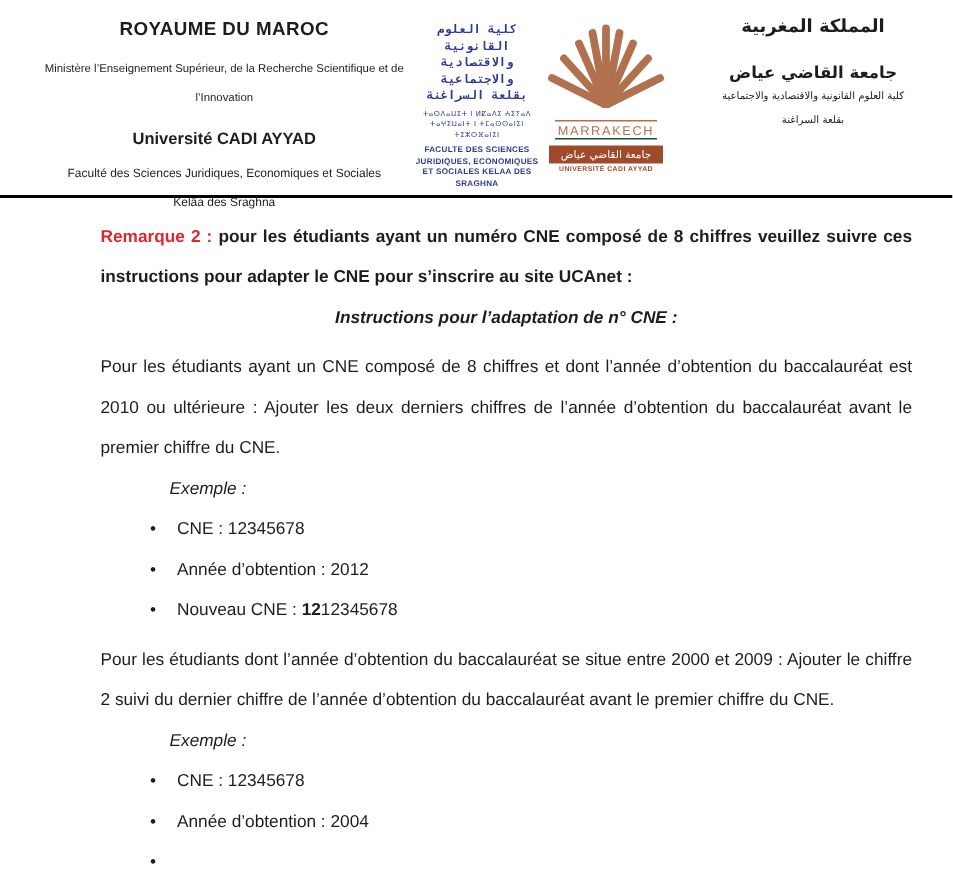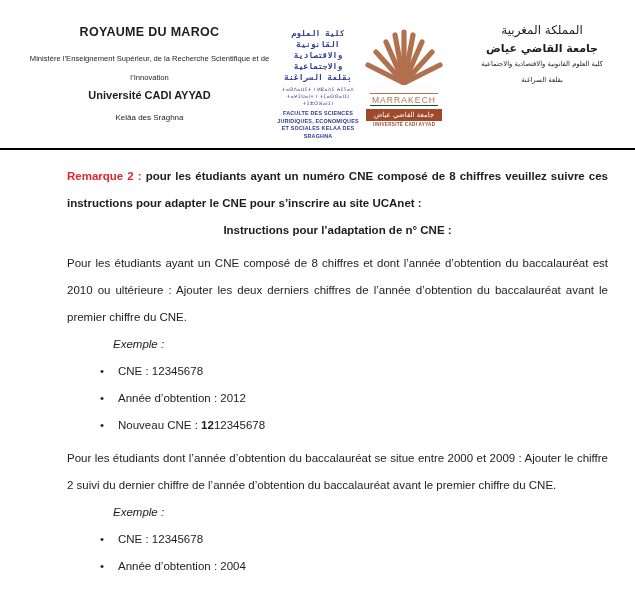--- a/index.html
+++ b/index.html
@@ -3,26 +3,26 @@
 <meta charset="utf-8">
 <style>
   html,body { margin:0; padding:0; }
   body {
     width:635px; height:590px; background:#ffffff; overflow:hidden;
     font-family:"Liberation Sans", sans-serif; color:#1d1d1d;
     position:relative;
   }
 
   
-  .header { display:flex; height:148px; box-sizing:border-box; padding-top:23px; }
+  .header { display:flex; height:130px; box-sizing:border-box; padding-top:10px; }
 
   .h-left { width:255px; margin-left:22px; text-align:center; padding-top:2px; }
   .h-left .kingdom { font-size:12.5px; font-weight:bold; letter-spacing:.3px; margin-bottom:15px; }
   .h-left .min1 { font-size:7.6px; margin-bottom:10px; }
-  .h-left .min2 { font-size:7.6px; margin-bottom:7px; }
+  .h-left .min2 { font-size:7.6px; margin-bottom:18px; }
   .h-left .univ { font-size:11px; font-weight:bold; margin-bottom:12px; }
   .h-left .fac { font-size:8px; margin-bottom:10px; }
   .h-left .city { font-size:8px; }
 
   .h-center { width:172px; display:flex; align-items:flex-start; }
   .blue-block { width:82px; text-align:center; color:#2b3990; padding-top:5px; }
   .blue-ar { font-size:8px; font-weight:bold; line-height:11px; direction:rtl;
              font-family:Liberation Mono, monospace; }
   .tifinagh { font-size:4.6px; line-height:7px; margin-top:3px; letter-spacing:.4px;
               font-family:"DejaVu Sans", sans-serif; }
@@ -31,52 +31,53 @@
   .logo { width:90px; text-align:center; padding-top:6px; }
   .logo-city { display:inline-block; font-size:8.5px; color:#b2714e; letter-spacing:1.1px;
                border-top:1px solid #b2714e; border-bottom:1px solid #14532d;
                padding:1px 2px 0 2px; margin-top:-3px; }
   .logo-band { background:#a04a2c; color:#ffffff; font-size:7px; line-height:12px;
                width:76px; margin:2px auto 1px auto; font-family:"DejaVu Sans", sans-serif; }
   .logo-univ { font-size:4.6px; color:#a04a2c; font-weight:bold; letter-spacing:.3px; }
 
   .h-right { flex:1; text-align:center; direction:rtl; padding-top:0;
              font-family:"DejaVu Sans", sans-serif; }
-  .h-right .kingdom { font-size:12px; font-weight:normal; margin-bottom:5px; }
+  .h-right .kingdom { font-size:12px; font-weight:bold; margin-bottom:18px; }
   .h-right .min1 { font-size:9.5px; margin-bottom:10px; }
   .h-right .min2 { font-size:9.5px; margin-bottom:11px; }
   .h-right .univ { font-size:11px; font-weight:bold; margin-bottom:5px; }
   .h-right .fac { font-size:6.8px; margin-bottom:8px; }
   .h-right .city { font-size:6.8px; }
 
   .divider { height:2px; background:#000000; width:635px; }
 
   
   .main { padding:13px 27px 0 67px; font-size:11.5px; line-height:27px;
           text-align:justify; }
   .remark-para { margin:0; font-weight:bold; }
   .remark-label { color:#e0262f; }
-  .instr-title { margin:0; font-weight:bold; text-align:center; }
+  .instr-title { margin:0; font-weight:bold; text-align:center;font-style:italic; }
   .para { margin:6px 0 0 0; }
   .example-label { margin:0 0 0 46px; font-style:italic; }
   ul.bullets { list-style:none; margin:0; padding:0 0 0 51px; }
   ul.bullets li { position:relative; line-height:27px; }
   ul.bullets li::before { content:"\2022"; position:absolute; left:-18px; top:0; }
   .bold-prefix { font-weight:bold; }
 </style>
 </head>
 <body>
 
 <div class="header">
 
   <div class="h-left">
     <div class="kingdom">ROYAUME DU MAROC</div>
     <div class="min1">Ministère l’Enseignement Supérieur, de la Recherche Scientifique et de</div>
     <div class="min2">l’Innovation</div>
     <div class="univ">Université CADI AYYAD</div>
+    <div class="fac">Faculté des Sciences Juridiques, Economiques et Sociales</div>
     <div class="city">Kelâa des Sraghna</div>
   </div>
 
   <div class="h-center">
     <div class="blue-block">
       <div class="blue-ar">
         <div>كلية العلوم القانونية</div>
         <div>والاقتصادية والاجتماعية</div>
         <div>بقلعة السراغنة</div>
       </div>

